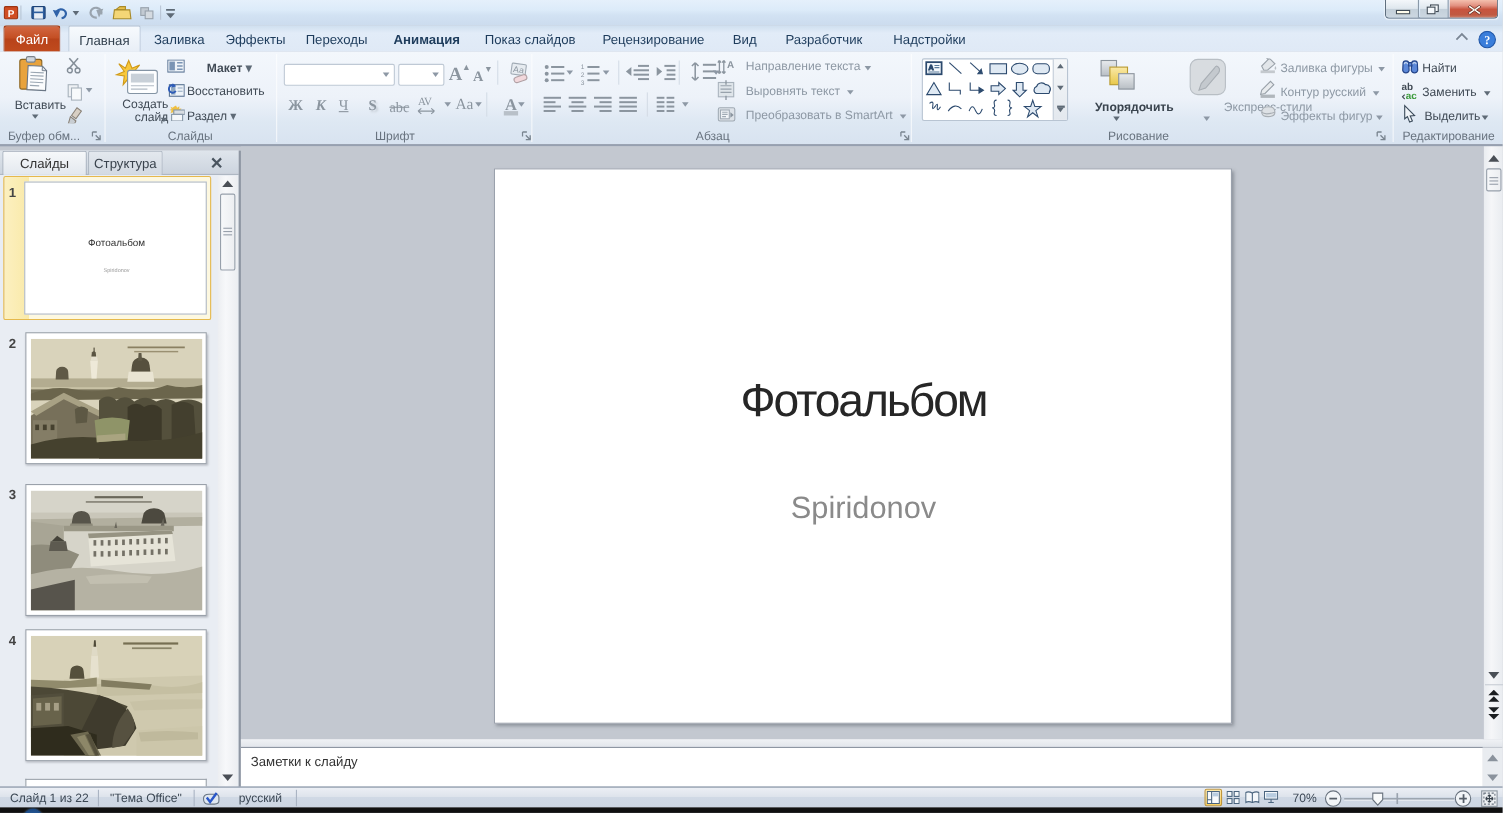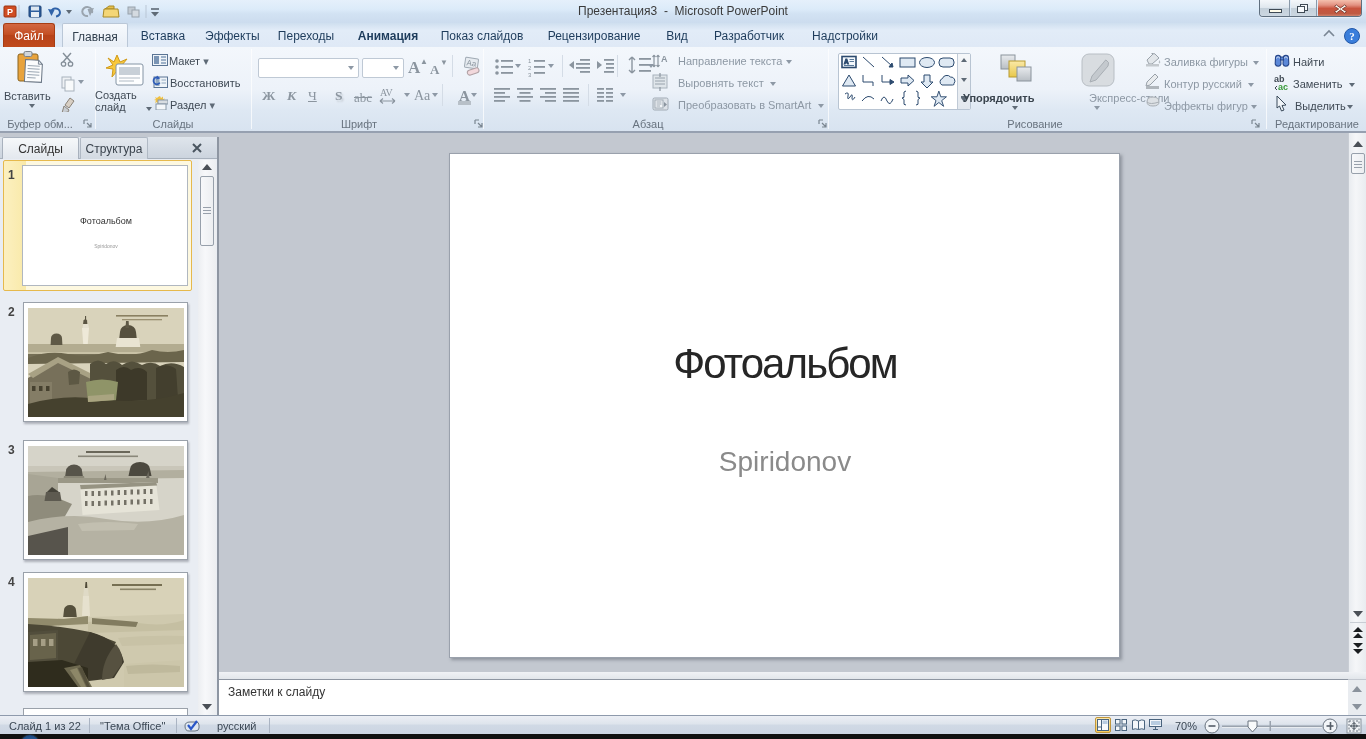--- a/index.html
+++ b/index.html
@@ -21,21 +21,21 @@
   background:linear-gradient(#d26742 0%, #c44f24 45%, #b8431a 50%, #c04a1d 100%); border-radius:3px 3px 0 0; border:1px solid #a63d14; border-bottom:none;}
 #activetab { position:absolute; top:23px; height:24px; left:62px; width:66px; font-size:12px; color:#32404e; text-align:center; padding-top:6px;
   background:linear-gradient(#f7fafd, #eef3f9 60%, #e8eef6 100%); border:1px solid #bac7d7; border-bottom:none; border-radius:2px 2px 0 0; }
 
 
 #ribbon { top:47px; left:0; width:1366px; height:84px;
   background:linear-gradient(#f3f7fc 0%, #edf2f9 50%, #dee8f3 75%, #d8e3f0 100%); }
 #ribbonedge { top:131px; left:0; width:1366px; height:2px; background:#96a0b0; }
 .gsep { position:absolute; top:2px; width:1px; height:80px; background:linear-gradient(#f2f6fb, #c8d3e0 50%, #d6dfeb); border-right:1px solid rgba(255,255,255,0.7); }
 .glabel { position:absolute; top:118px; font-size:11px; color:#68737f; transform:translateX(-50%); white-space:nowrap; }
-.btnlabel { position:absolute; font-size:11px; color:#404a55; text-align:left; }
+.btnlabel { position:absolute; font-size:11px; color:#404a55; text-align:right; }
 .dd { width:0; height:0; border-left:3px solid transparent; border-right:3px solid transparent; border-top:4px solid #5e6a76; position:absolute; }
 .dd2 { width:0; height:0; border-left:3px solid transparent; border-right:3px solid transparent; border-top:4px solid #8d98a5; position:absolute; }
 
 
 #leftpane { top:137px; left:0; width:217px; height:578px; background:#e9edf3; }
 #panetabs { top:0px; left:0; width:217px; height:22px; background:linear-gradient(#dfe5ec, #ccd4de); border-bottom:1px solid #a8b1bd; }
 #slidestab { position:absolute; left:2px; top:0px; width:77px; height:22px; background:linear-gradient(#f6f8fa, #e3e8ee); border:1px solid #a8b1bd; border-bottom:none; font-size:12px; color:#333; text-align:center; padding-top:4px; border-radius:2px 2px 0 0;}
 #structtab { position:absolute; left:80px; top:0px; width:68px; height:22px; font-size:12px; color:#3a434d; text-align:center; padding-top:4px; background:linear-gradient(#e3e8ee,#d3dae2); border:1px solid #b0b9c4; border-bottom:none; border-radius:2px 2px 0 0; }
 #panedivider { top:137px; left:217px; width:2px; height:578px; background:#8e96a2; }
 
@@ -60,21 +60,20 @@
   background:linear-gradient(#eceff5 0%, #dee4ec 45%, #d0d9e5 50%, #ccd5e2 100%); border-top:1px solid #8e9aac; font-size:11px; color:#3b4754; }
 .sdiv { position:absolute; top:2px; width:1px; height:15px; background:#aab4c3; }
 
 
 #taskbar { top:734px; left:0; width:1366px; height:5px; background:#101010; }
 </style>
 </head>
 <body>
 <div id="root">
   <div id="titlebar" class="abs"></div>
-  <div id="titletext" class="abs">Презентация3&nbsp; -&nbsp; Microsoft PowerPoint</div>
   <svg class="abs" style="left:0; top:0;" width="170" height="23" viewBox="0 0 170 23">
 
     <rect x="4" y="6" width="12" height="11" rx="1" fill="#d04d23" stroke="#9c3413"></rect>
     <text x="10" y="15" font-size="9" font-weight="bold" fill="#fff" text-anchor="middle" font-family="Liberation Sans">P</text>
     <line x1="19" y1="5" x2="19" y2="18" stroke="#b9c6d5"></line>
 
     <rect x="29" y="6" width="12" height="11" rx="1" fill="#2e5f9e" stroke="#1d4276"></rect>
     <rect x="31" y="6.5" width="8" height="4" fill="#dce6f0"></rect>
     <rect x="31" y="12" width="8" height="5" fill="#e8eef5"></rect>
 
@@ -109,21 +108,21 @@
 
   <svg class="abs" style="left:1322px; top:28px; z-index:5;" width="40" height="16" viewBox="0 0 40 16">
     <path d="M2 8 L7 3 L12 8" fill="none" stroke="#7a8694" stroke-width="1.6"></path>
     <circle cx="30" cy="8" r="7.5" fill="#3a7edb" stroke="#2258a8"></circle>
     <text x="30" y="12" font-size="11" font-weight="bold" fill="#fff" text-anchor="middle" font-family="Liberation Serif">?</text>
   </svg>
 
   <div id="tabrow" class="abs"></div>
   <div id="filetab">Файл</div>
   <div id="activetab">Главная</div>
-  <div class="rtab" style="left:137px; width:52px;">Вставка</div>
+  <div class="rtab" style="left:137px; width:52px;">Заливка</div>
   <div class="rtab" style="left:205px; width:52px;">Эффекты</div>
   <div class="rtab" style="left:273px; width:66px;">Переходы</div>
   <div class="rtab" style="left:355px; width:66px;font-weight:bold;">Анимация</div>
   <div class="rtab" style="left:437px; width:90px;">Показ слайдов</div>
   <div class="rtab" style="left:543px; width:102px;">Рецензирование</div>
   <div class="rtab" style="left:661px; width:32px;">Вид</div>
   <div class="rtab" style="left:709px; width:80px;">Разработчик</div>
   <div class="rtab" style="left:805px; width:80px;">Надстройки</div>
 
   <div id="ribbon" class="abs">
@@ -209,21 +208,21 @@
         <line x1="9.5" y1="8" x2="14" y2="8" stroke="#90a8c0"></line>
       <path d="M7 3.2 a3.4 3.4 0 1 0 0.8 4.4" fill="none" stroke="#2e5cb8" stroke-width="1.7"></path>
       <path d="M5 0.6 l3.2 2.8 -4 1.2 z" fill="#2e5cb8"></path>
     </g>
     <g transform="translate(0,42)">
       <path d="M6 1 L8 0 L9 2 L11 0.5 L11 3 L13 2.5 L12 4 L14 5 L11 5.5 L12 7 L9 6.5 L9 8 L7 6.5 L6 8 L5 6 L3 7 L4 4.5 L2 4 L4 3 L3 1 L5 2 Z" fill="#f0c040"></path>
       <rect x="6" y="4" width="10" height="4" fill="#d8dde2" stroke="#8898a8"></rect>
       <rect x="4" y="8" width="10" height="6" fill="#f4f7fa" stroke="#8898a8"></rect>
     </g>
   </svg>
-  <div class="btnlabel" style="left:169px; top:55px; text-align:center;">Макет <span style="color:#5e6a76">▾</span></div>
+  <div class="btnlabel" style="left:188px; top:55px; text-align:center;font-weight:bold;">Макет <span style="color:#5e6a76">▾</span></div>
   <div class="btnlabel" style="left:170px; top:77px; text-align:left;">Восстановить</div>
   <div class="btnlabel" style="left:170px; top:99px; text-align:left;">Раздел <span style="color:#5e6a76">▾</span></div>
   <div class="glabel" style="left:173px;">Слайды</div>
 
   <div class="abs" style="left:258px; top:58px; width:101px; height:20px; background:#fff; border:1px solid #bfc9d5; border-radius:2px;"></div>
   <div class="dd2" style="left:348px; top:66px;"></div>
   <div class="abs" style="left:362px; top:58px; width:42px; height:20px; background:#fff; border:1px solid #bfc9d5; border-radius:2px;"></div>
   <div class="dd2" style="left:393px; top:66px;"></div>
   <div class="abs" style="left:408px; top:58px; font-size:17px; color:#8b959f; font-family:'Liberation Serif',serif; font-weight:bold;">A</div>
   <div class="abs" style="left:420px; top:57px; font-size:8px; color:#8b959f;">▲</div>

